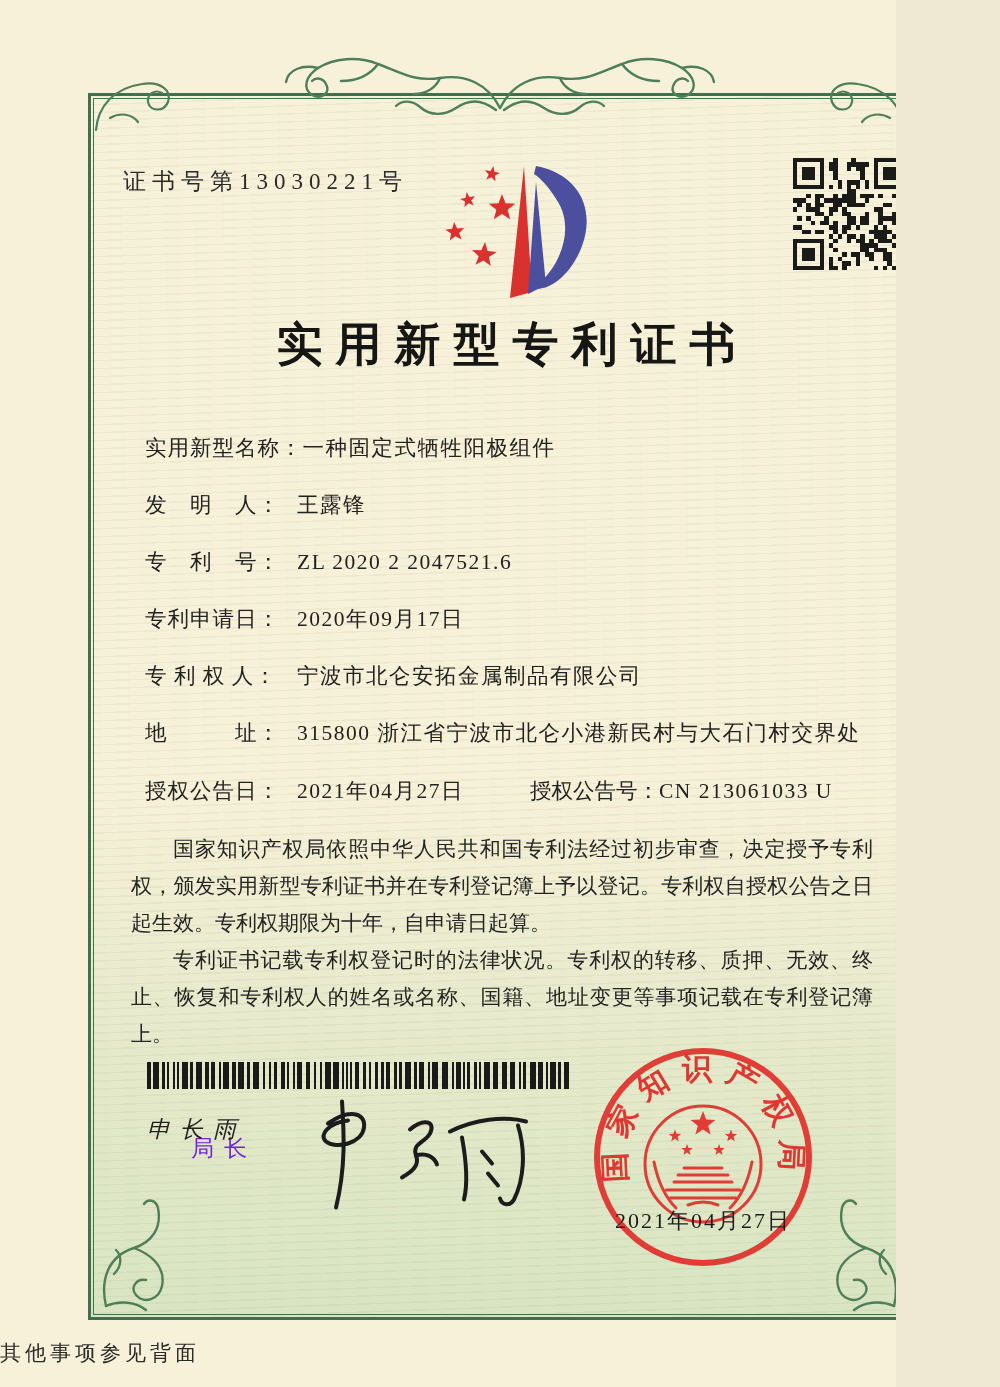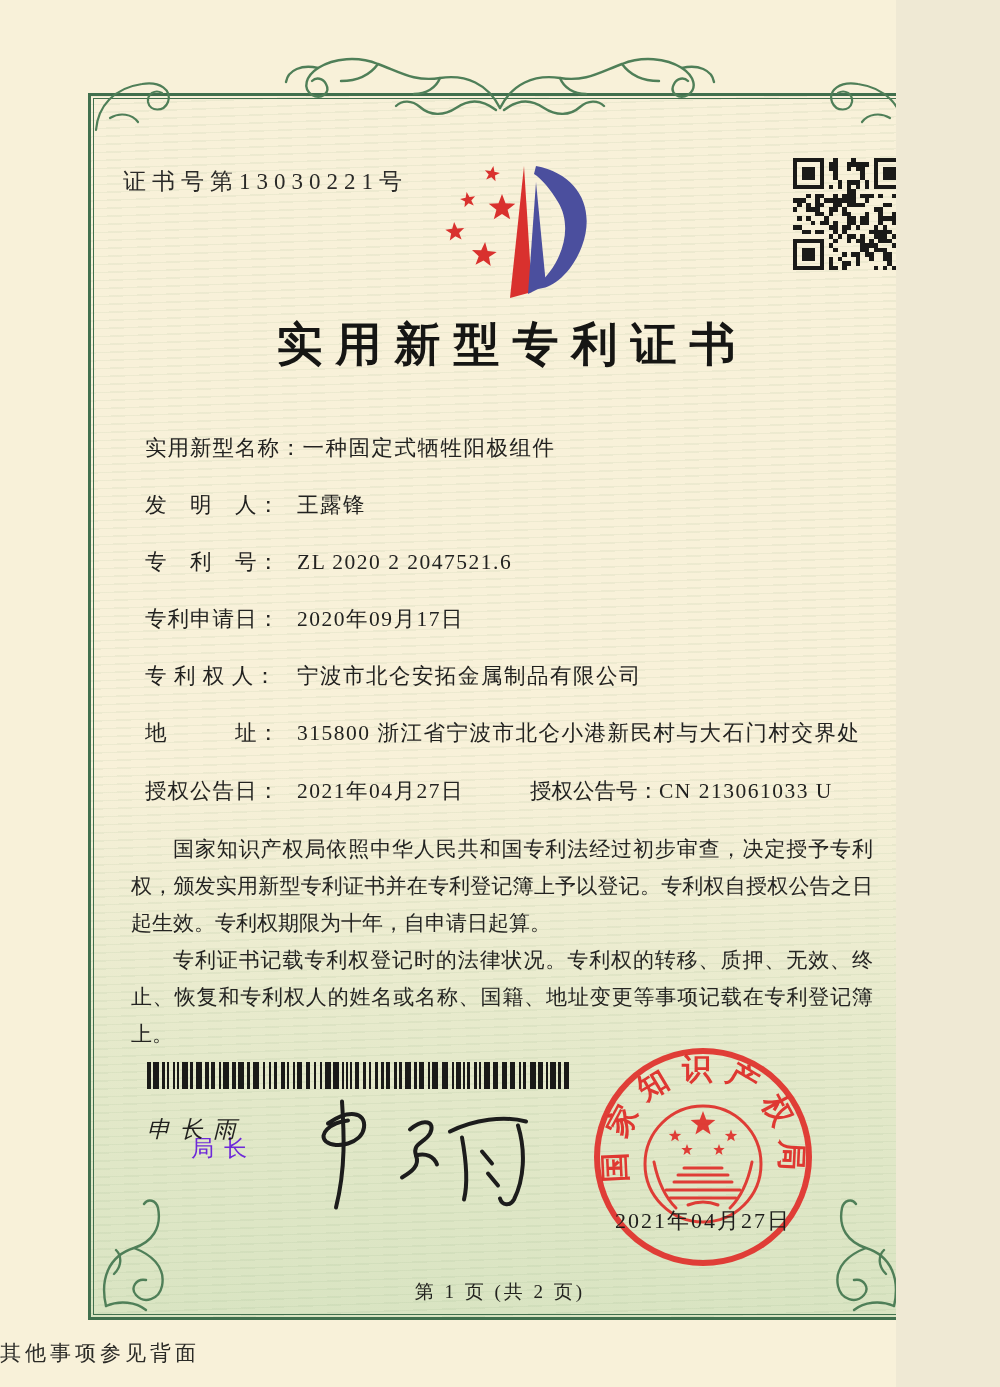--- a/index.html
+++ b/index.html
@@ -523,16 +523,15 @@
       <path d="M120,34 C134,22 146,26 140,38 C134,48 122,48 126,60 C130,70 122,76 112,82"></path>
       <path d="M126,60 C136,57 144,61 147,69"></path>
       <path d="M160,36 C184,24 214,20 236,26"></path>
       <path d="M172,42 C176,64 178,88 174,104"></path>
       <path d="M228,30 C236,56 234,84 224,104 C220,111 212,110 210,103"></path>
       <path d="M192,56 L202,68"></path>
       <path d="M198,78 L208,90"></path>
     </g>
   </svg>
 
-  <div class="abs page-num">第 1 页 (共 2 页)</div>
   <div class="abs footer-note">其他事项参见背面</div>
 
 </div>
 
 </body></html>

